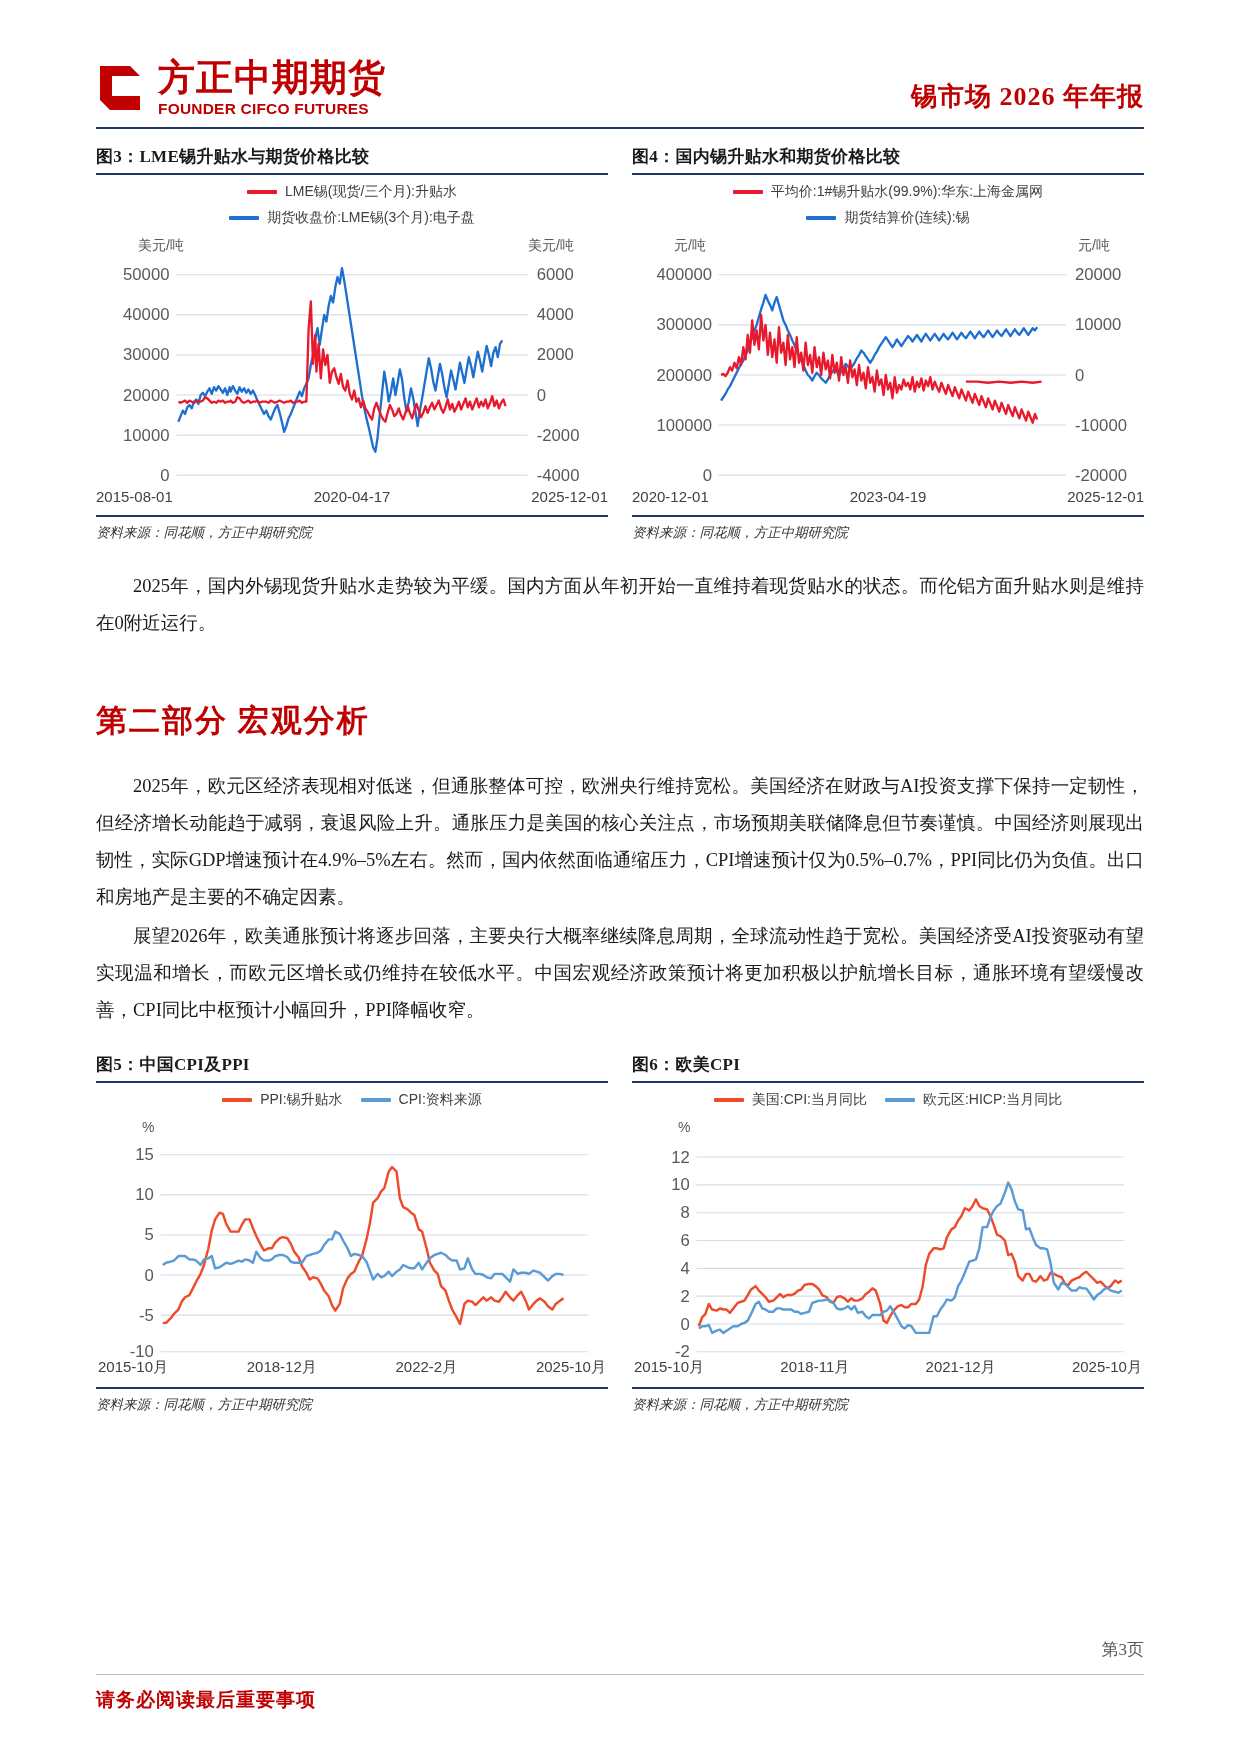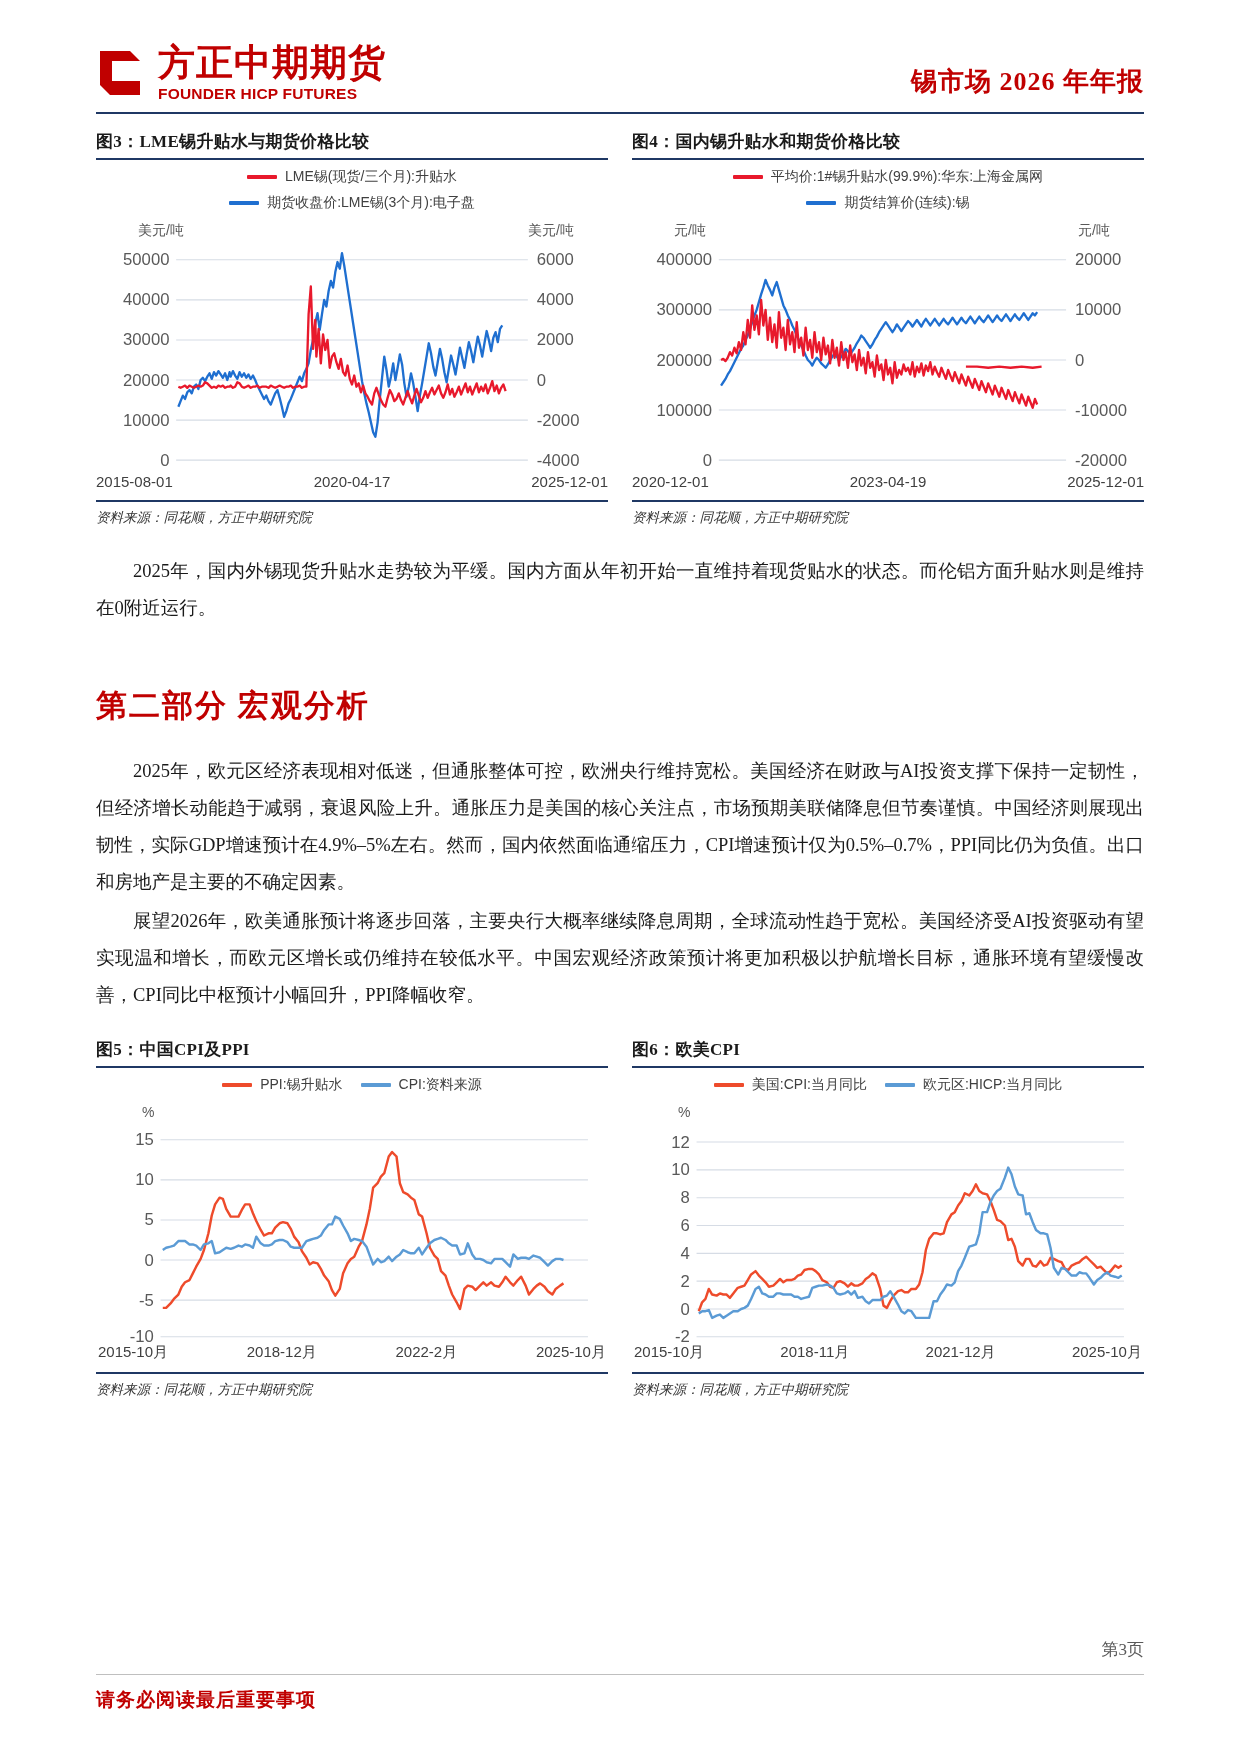--- a/index.html
+++ b/index.html
@@ -5,21 +5,21 @@
   html,body{margin:0;padding:0;background:#fff;}
   body{
     width:1240px;height:1753px;
     font-family:"Liberation Serif", serif;
     color:#1a1a1a;
     position:relative;
     overflow:hidden;
   }
   .page{
     position:absolute;inset:0;
-    padding:0 96px;
+    padding:15px 96px;
     box-sizing:border-box;
   }
   
   .header{
     display:flex;align-items:flex-end;justify-content:space-between;
     padding-top:44px;
     border-bottom:2px solid #1f3864;
     padding-bottom:10px;
   }
   .brand{display:flex;align-items:center;gap:10px;}
@@ -127,21 +127,21 @@
     <div class="brand">
       <div class="brand-mark">
         <svg width="52" height="52" viewBox="0 0 52 52" aria-hidden="true">
           <path d="M4 4 H34 L44 14 V48 H14 L4 38 Z" fill="#c00000"></path>
           <path d="M16 14 H34 V34 H16 Z" fill="#ffffff"></path>
           <path d="M34 14 L44 14 V34 L34 34 Z" fill="#ffffff"></path>
         </svg>
       </div>
       <div class="brand-text">
         <span class="brand-cn">方正中期期货</span>
-        <span class="brand-en">FOUNDER HICP FUTURES</span>
+        <span class="brand-en">FOUNDER CIFCO FUTURES</span>
       </div>
     </div>
     <div class="doc-title">锡市场 2026 年年报</div>
   </div>
 
   <div class="fig-row">
 
     <div class="fig">
       <div class="fig-title">图3：LME锡升贴水与期货价格比较</div>
       <div class="fig-rule"></div>

